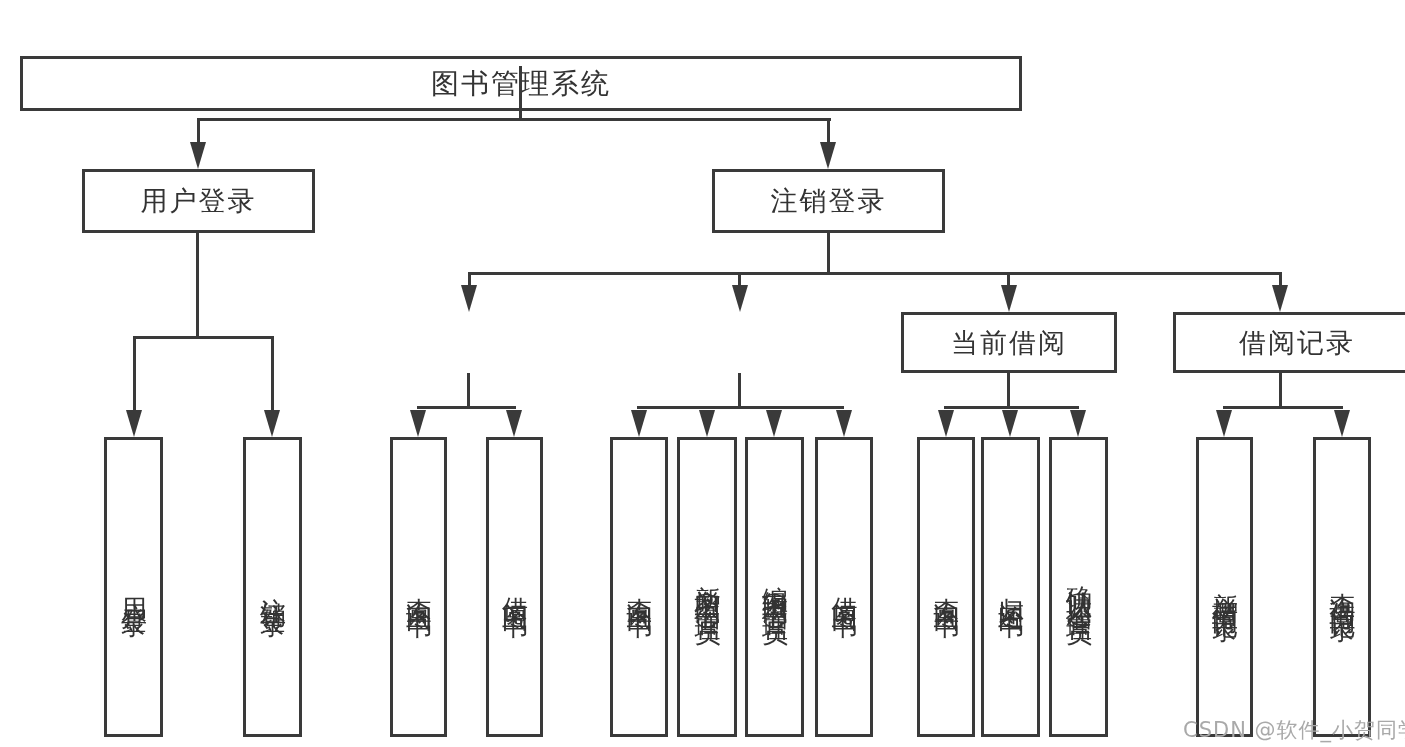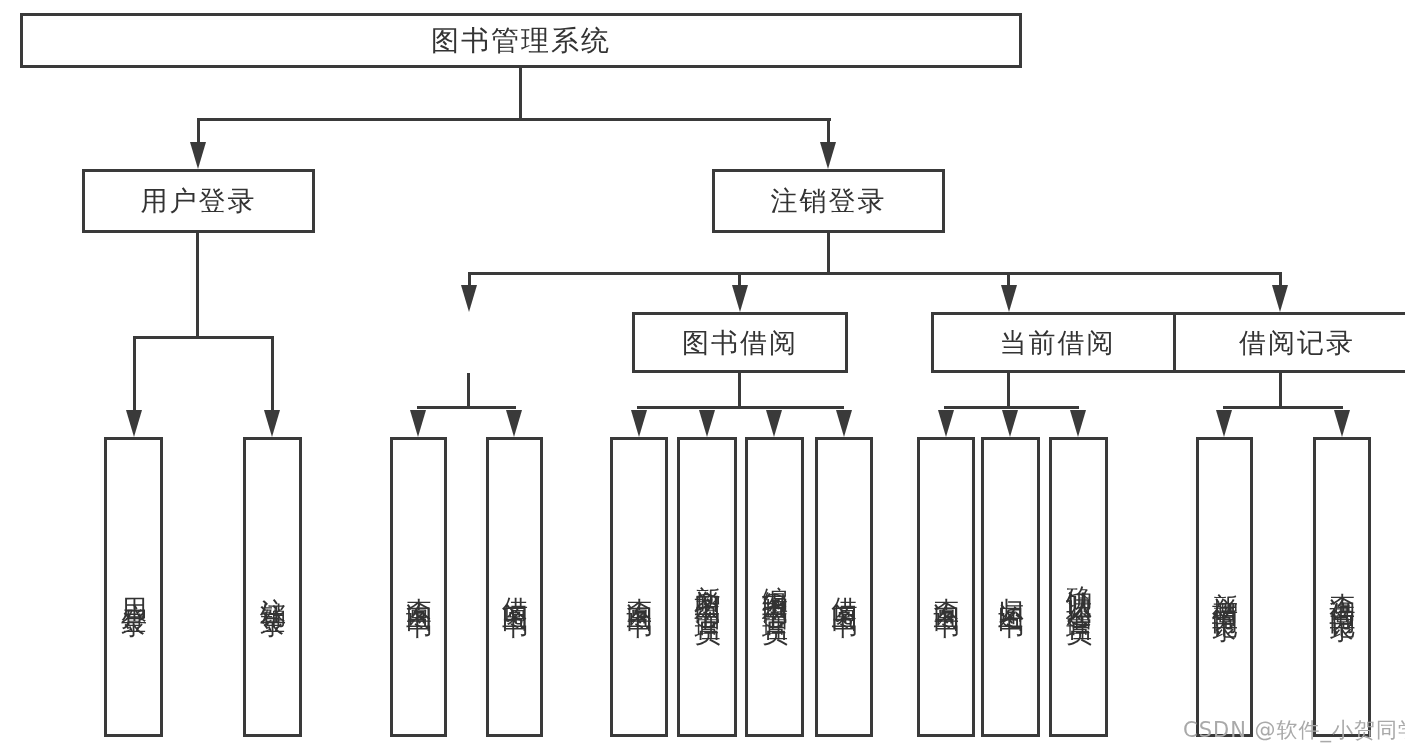--- a/index.html
+++ b/index.html
@@ -2,21 +2,21 @@
 <html><head>
 <meta charset="utf-8">
 <style>
   html,body{margin:0;padding:0;background:#fff}
   .stage{position:relative;width:1405px;height:747px;background:#ffffff;overflow:hidden;
          font-family:"DejaVu Sans","Liberation Sans",sans-serif;}
   .node{position:absolute;box-sizing:border-box;border:3px solid #3a3a3a;background:#fff;
         display:flex;align-items:center;justify-content:center;color:#333;}
   .hnode{font-size:27px;letter-spacing:2px;top:169px;height:64px;}
   .gnode{font-size:27px;letter-spacing:2px;top:312px;height:61px;}
-  .title{font-size:28px;letter-spacing:2px;}
+  .title{font-size:28px;letter-spacing:2px;margin-top:43px;}
   .vnode{top:437px;height:300px;writing-mode:vertical-rl;text-orientation:mixed;
          font-size:26px;letter-spacing:5px;line-height:1.15;}
   .hl,.vl{position:absolute;background:#3a3a3a;}
   .hl{height:3px;}
   .vl{width:3px;}
   .ar{position:absolute;width:0;height:0;
       border-left:8px solid transparent;border-right:8px solid transparent;
       border-top:27px solid #3a3a3a;}
   .wm{position:absolute;left:1183px;top:716px;color:#a9a9a9;font-size:21px;
       white-space:nowrap;z-index:5;letter-spacing:1px;}
@@ -24,22 +24,21 @@
 </head>
 <body>
 
 <div class="stage">
 
   <div class="node title" style="left:20px;top:13px;width:1002px;height:55px">图书管理系统</div>
 
   <div class="node hnode" style="left:82px;width:233px">用户登录</div>
   <div class="node hnode" style="left:712px;width:233px">注销登录</div>
 
-  <div class="node gnode" style="left:632px;width:216px">图书借阅</div>
-  <div class="node gnode" style="left:931px;width:253px">当前借阅</div>
+  <div class="node gnode" style="left:901px;width:216px">当前借阅</div>
   <div class="node gnode" style="left:1173px;width:248px">借阅记录</div>
 
   <div class="node vnode" style="left:104px;width:59px">用户登录</div>
   <div class="node vnode" style="left:243px;width:59px">注销登录</div>
 
   <div class="node vnode" style="left:390px;width:57px">查询图书</div>
   <div class="node vnode" style="left:486px;width:57px">借阅图书</div>
 
   <div class="node vnode" style="left:610px;width:58px">查询图书</div>
   <div class="node vnode" style="left:677px;width:60px">新增图书（管理员）</div>

